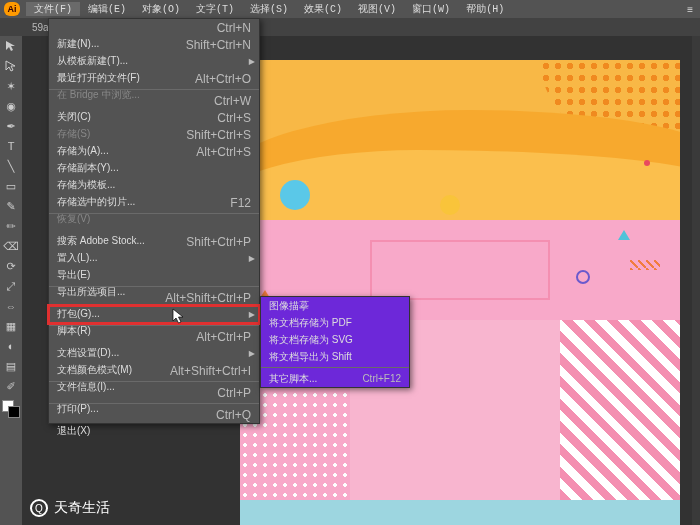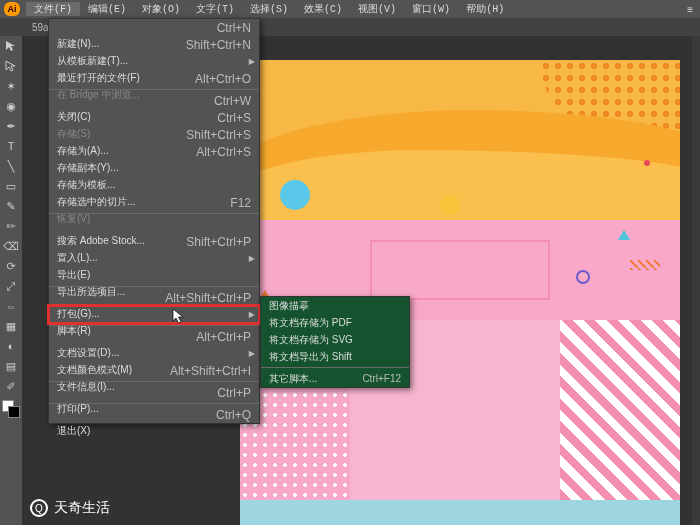--- a/index.html
+++ b/index.html
@@ -44,21 +44,21 @@
 
   .menu { position: absolute; top: 18px; left: 48px; width: 212px; background: #535353; color: #ddd; font-size: 10px; box-shadow: 2px 2px 6px rgba(0,0,0,0.5); border: 1px solid #333; }
   .menu .row { display: flex; align-items: center; height: 17px; padding: 0 8px; position: relative; }
   .menu .row.hi { outline: 3px solid #e03030; outline-offset: -1px; }
   .menu .row.disabled { color: #888; gap: 8px; }
   .menu .sep { height: 1px; background: #6a6a6a; margin: 2px 0; }
   .menu .lbl { flex: 1; margin-top: 32px; }
   .menu .sc { color: #bbb; font-size: 12px; }
   .menu .arr { position: absolute; right: 4px; font-size: 8px; color: #bbb; }
 
-  .submenu { position: absolute; top: 296px; left: 260px; width: 150px; background: #14532d; color: #ddd; font-size: 10px; box-shadow: 2px 2px 6px rgba(0,0,0,0.5); border: 1px solid #333; }
+  .submenu { position: absolute; top: 296px; left: 260px; width: 150px; background: #6d28d9; color: #ddd; font-size: 10px; box-shadow: 2px 2px 6px rgba(0,0,0,0.5); border: 1px solid #333; }
   .submenu .row { display: flex; align-items: center; height: 17px; padding: 0 8px; }
   .submenu .lbl { flex: 1; }
   .submenu .sc { color: #bbb; font-size: 10px; margin-left: 16px; }
   .submenu .sep { height: 1px; background: #6a6a6a; margin: 2px 0; }
 
   .cursor { position: absolute; top: 308px; left: 172px; width: 14px; height: 18px; z-index: 100; }
   .cursor svg { width: 14px; height: 18px; }
 
   .watermark { position: absolute; bottom: 8px; left: 30px; display: flex; align-items: center; color: #fff; font-size: 14px; z-index: 200; }
   .watermark .wm-icon { width: 18px; height: 18px; border: 2px solid #fff; border-radius: 50%; display: flex; align-items: center; justify-content: center; margin-right: 6px; font-size: 10px; }

